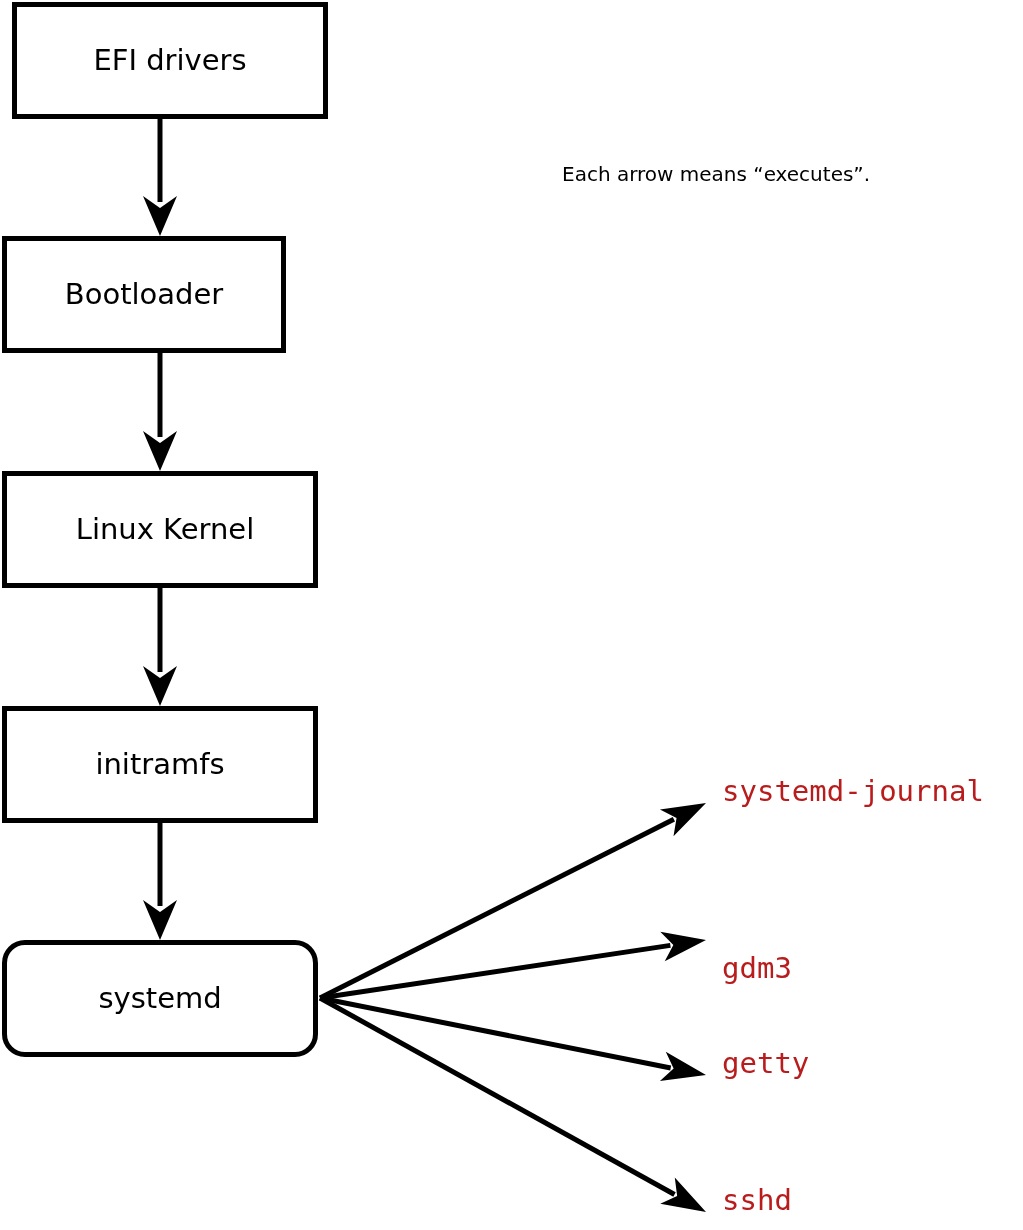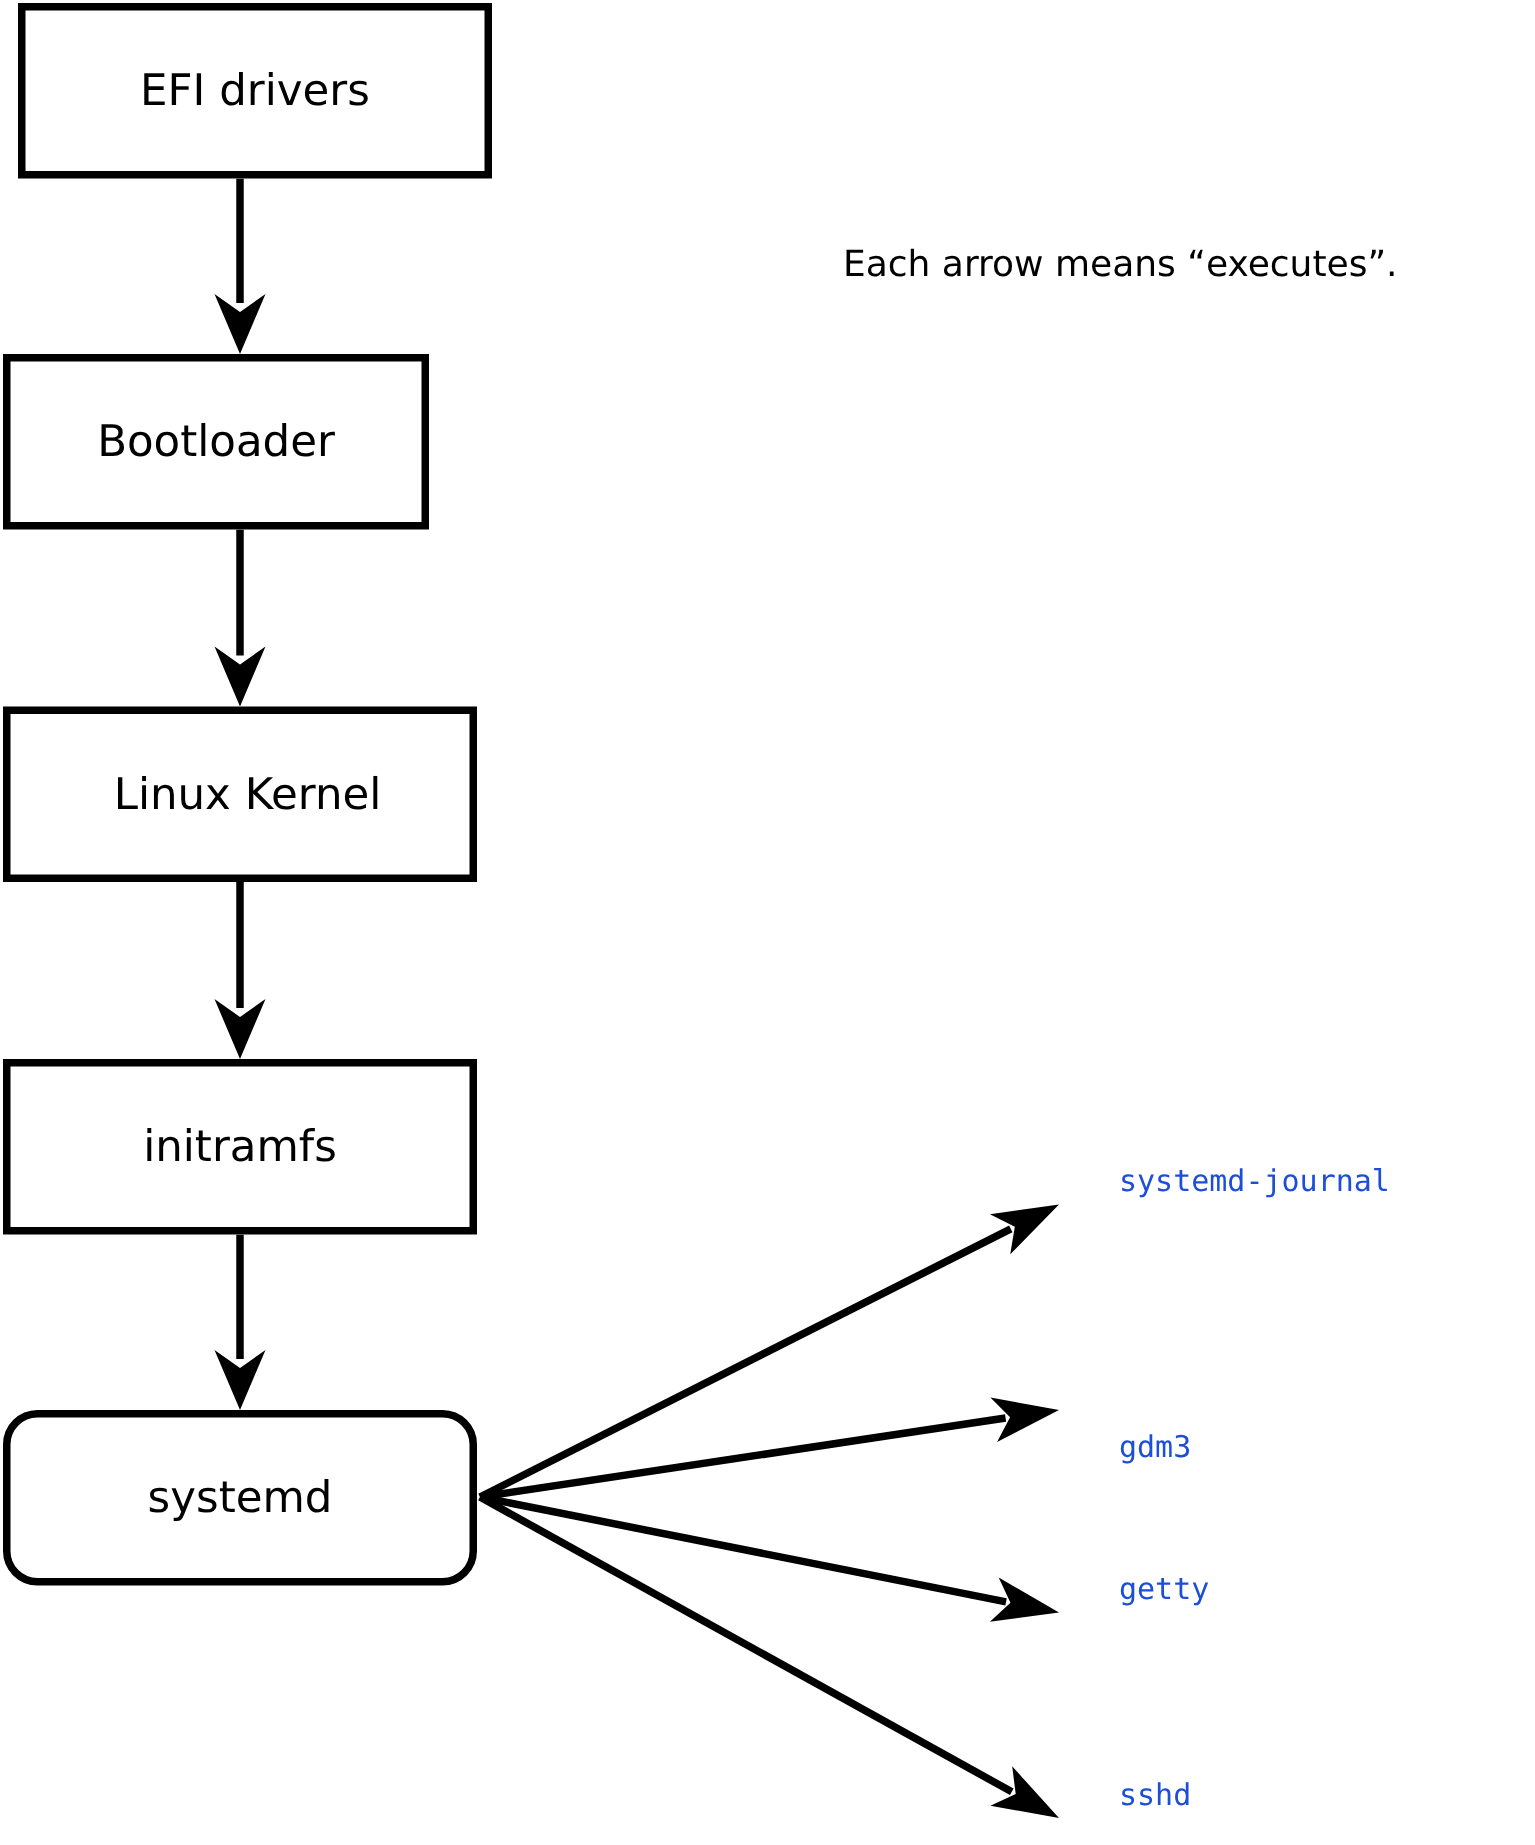--- a/index.html
+++ b/index.html
@@ -39,30 +39,29 @@
   .stage-box-label {
     font-family: "DejaVu Sans", "Liberation Sans", sans-serif;
     font-size: 29px;
     line-height: 1;
     color: #000000;
     white-space: nowrap;
   }
   .leaf-label {
     position: absolute;
     font-family: "DejaVu Sans Mono", "Liberation Mono", monospace;
-    font-size: 20px;
+    font-size: 29px;
     line-height: 1;
-    color: #1d4ed8;
+    color: #b91c1c;
     white-space: nowrap;
-    margin-left: 24px;
   }
   .note-text {
     position: absolute;
     font-family: "DejaVu Sans", "Liberation Sans", sans-serif;
-    font-size: 24px;
+    font-size: 20px;
     line-height: 1;
     color: #000000;
     white-space: nowrap;
   }
 </style>
 </head>
 <body>
 
 <div id="canvas">
 

